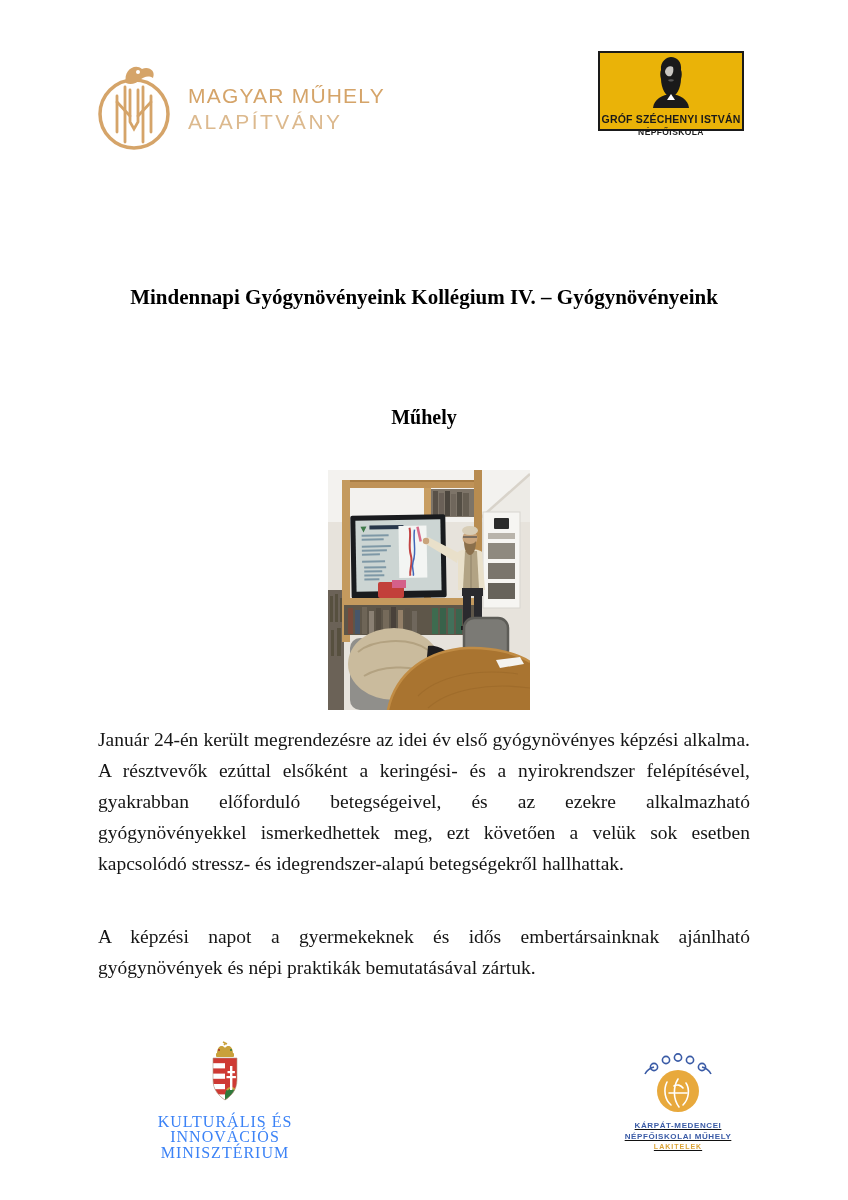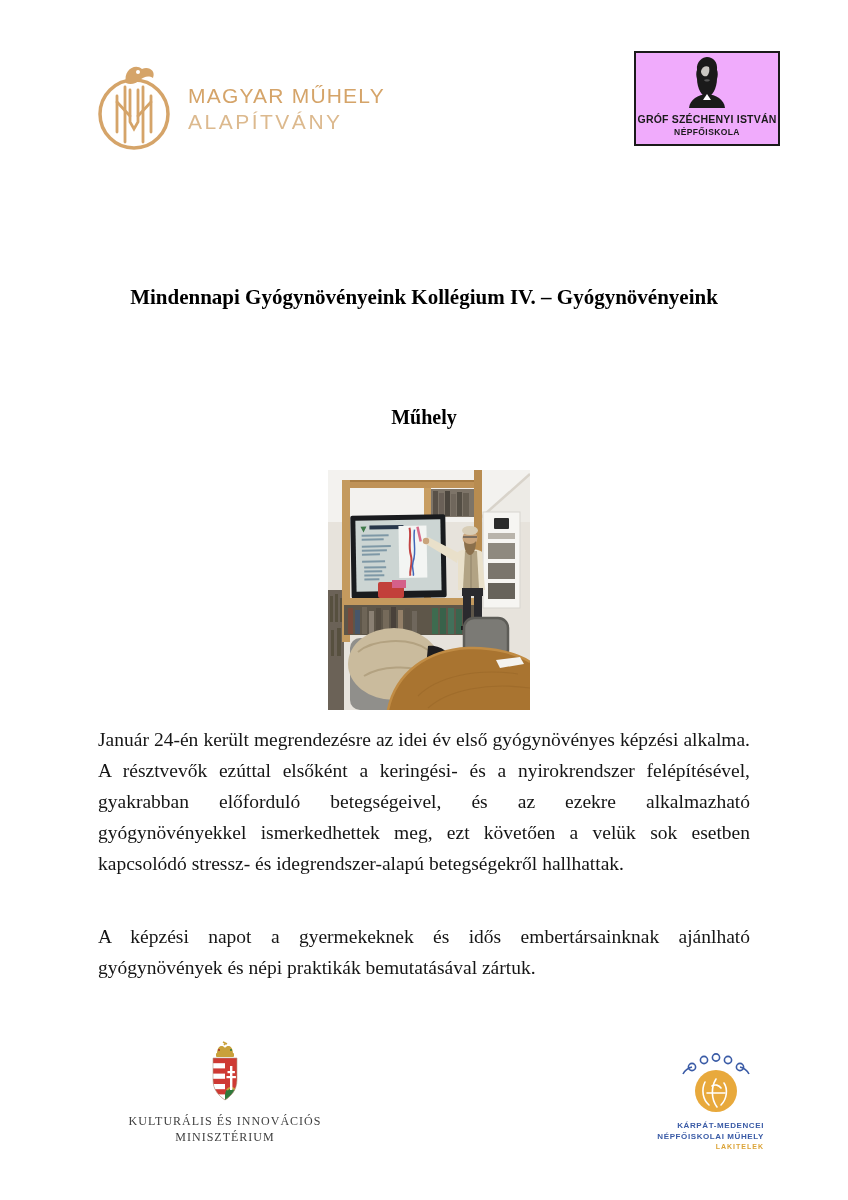--- a/index.html
+++ b/index.html
@@ -11,22 +11,22 @@
     color:#111;
     overflow:hidden;
   }
   
   .mm-logo{position:absolute;left:96px;top:56px;width:290px;height:100px;}
   .mm-emblem{position:absolute;left:0;top:4px;}
   .mm-text{position:absolute;left:92px;top:28px;font-family:"Liberation Sans",sans-serif;}
   .mm-text .l1{font-size:21px;letter-spacing:1.2px;color:#D5A469;font-weight:400;}
   .mm-text .l2{font-size:21px;letter-spacing:2.5px;color:#DCB98E;font-weight:400;margin-top:2px;}
   .sz-logo{
-    position:absolute;left:634px;top:51px;width:146px;height:95px;
-    border:2px solid #1a1a1a;background:#f0abfc;box-sizing:border-box;
+    position:absolute;left:598px;top:51px;width:146px;height:80px;
+    border:2px solid #1a1a1a;background:#eab308;box-sizing:border-box;
     text-align:center;font-family:"Liberation Sans",sans-serif;
   }
   .sz-portrait{margin-top:3px;}
   .sz-l1{font-size:10.5px;font-weight:700;color:#1a1a1a;letter-spacing:.2px;margin-top:1px;}
   .sz-l2{font-size:8.5px;font-weight:700;color:#1a1a1a;letter-spacing:.4px;margin-top:2px;}
   
   .title{position:absolute;left:0;width:848px;text-align:center;font-weight:700;color:#000;}
   .t-main{top:213px;font-size:23px;}
   .t-sub1{top:268px;font-size:21px;}
   .t-sub2{top:310px;font-size:21px;}
@@ -36,22 +36,22 @@
   .photo{position:absolute;left:328px;top:470px;width:202px;height:240px;margin:0;}
   
   .body-text{
     position:absolute;left:98px;top:724px;width:652px;
     font-size:19.5px;line-height:31px;text-align:justify;color:#151515;
   }
   .body-text p{margin:0;}
   .body-text p + p{margin-top:42px;}
   
   .kim{position:absolute;left:110px;top:1038px;width:230px;text-align:center;}
-  .kim-text{font-size:12px;letter-spacing:1px;color:#404040;line-height:15px;margin-top:4px;}
-  .net{position:absolute;left:592px;top:1052px;width:172px;text-align:right;font-family:"Liberation Sans",sans-serif;}
+  .kim-text{font-size:16px;letter-spacing:1px;color:#3b82f6;line-height:15px;margin-top:4px;}
+  .net{position:absolute;left:592px;top:1052px;width:172px;text-align:center;font-family:"Liberation Sans",sans-serif;text-decoration:underline;}
   .net-l1{font-size:8px;font-weight:700;color:#3A5BA6;letter-spacing:.6px;margin-top:3px;}
   .net-l2{font-size:8px;font-weight:700;color:#3A5BA6;letter-spacing:.6px;margin-top:2px;}
   .net-l3{font-size:7px;font-weight:700;color:#DBA336;letter-spacing:1px;margin-top:2px;}
 </style>
 </head>
 <body>
 
 <div class="page">
 
   <div class="mm-logo">

